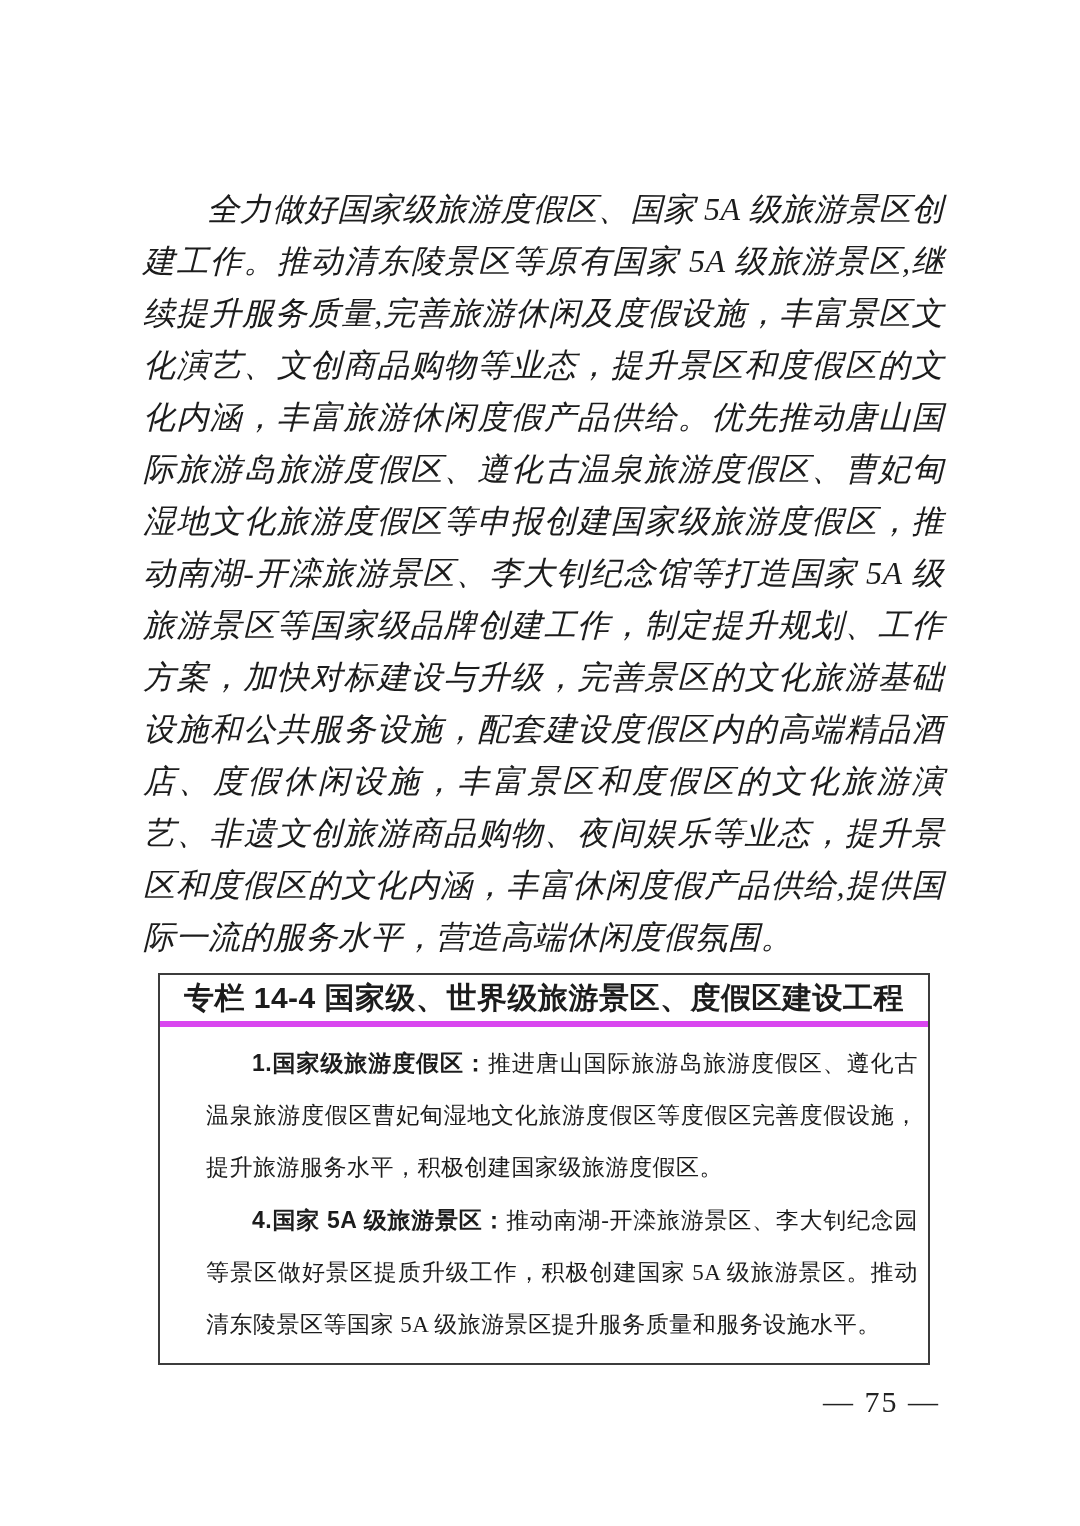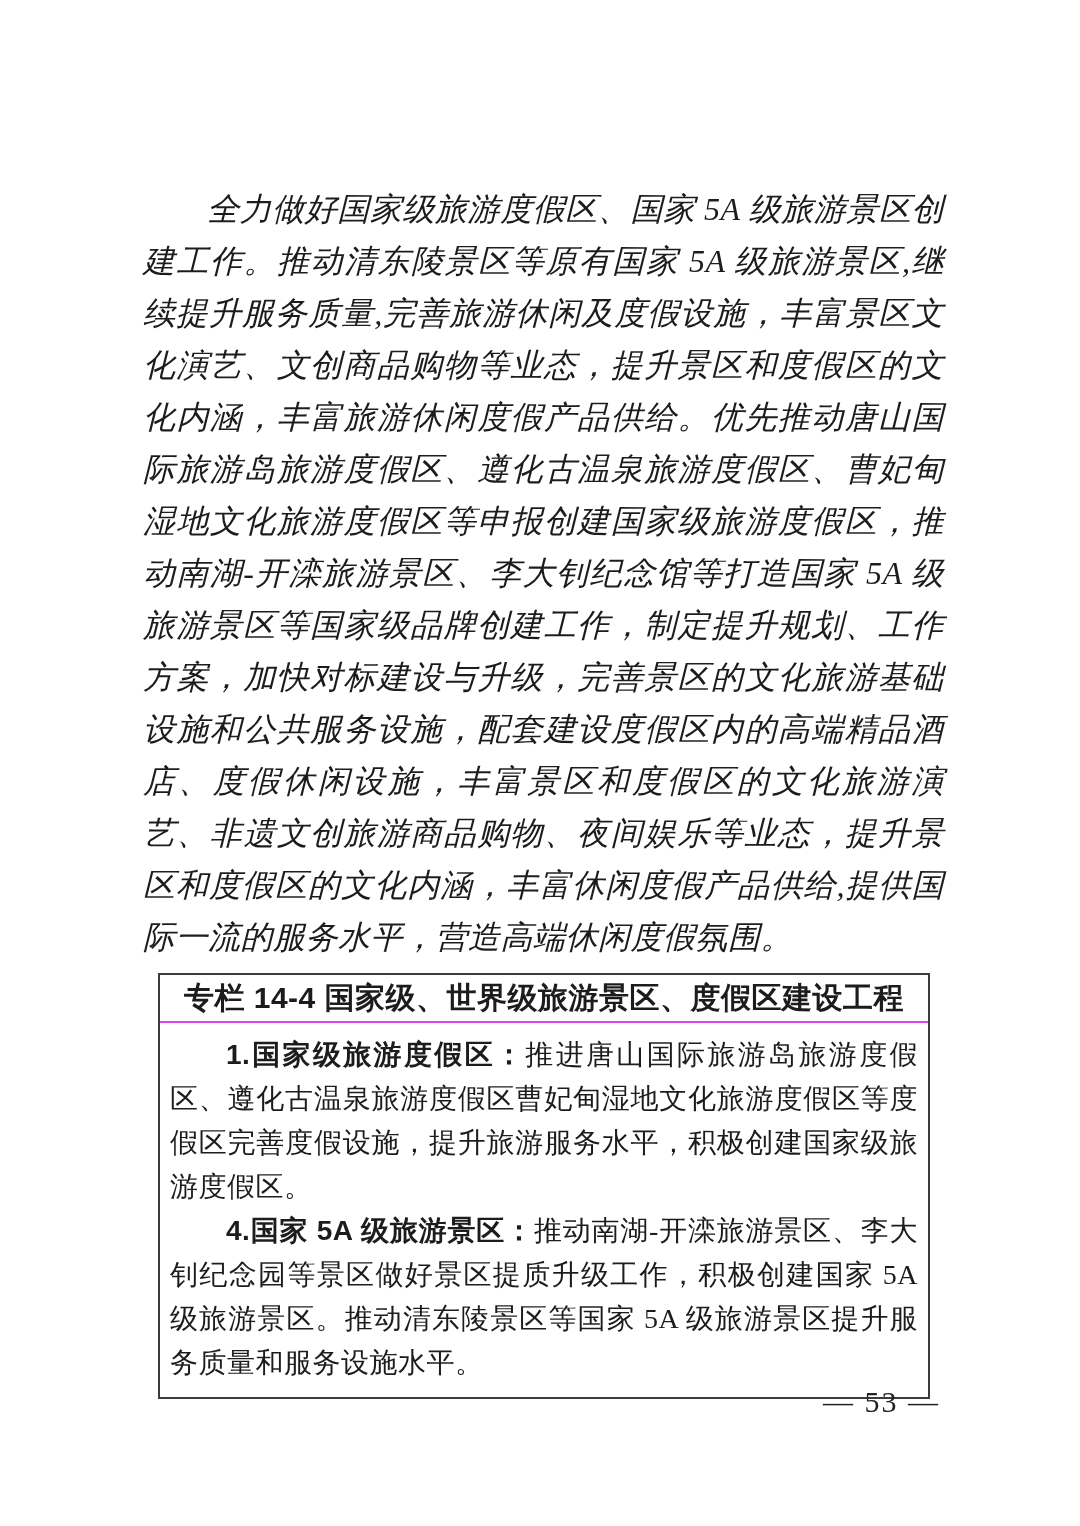--- a/index.html
+++ b/index.html
@@ -40,33 +40,34 @@
     margin: 10px 14px 0 15px;
     border: 2px solid #3c3c3c;
     background: #ffffff;
   }
   .box-title {
     font-family: "Liberation Sans", "DejaVu Sans", sans-serif;
     font-weight: bold;
     font-size: 30px;
     line-height: 46px;
     text-align: center;
-    border-bottom: 2px solid #d946ef;
+    border-bottom: 6px solid #d946ef;
     letter-spacing: 0.5px;
   }
   .box-body {
     padding: 10px 10px 12px 10px;
   }
   .box-para {
-    font-size: 28px;
-    line-height: 44px;
+    font-size: 23px;
+    line-height: 52px;
     text-align: justify;
     text-justify: inter-ideograph;
     text-indent: 2em;
     letter-spacing: 0.5px;
+    margin-left: 36px;
   }
   .box-label {
     font-family: "Liberation Sans", "DejaVu Sans", sans-serif;
     font-weight: bold;
   }
   .page-number {
     position: absolute;
     top: 1385px;
     right: 140px;
     font-size: 30px;
@@ -87,14 +88,14 @@
     <div class="box-title">专栏 14-4 国家级、世界级旅游景区、度假区建设工程</div>
     <div class="box-body">
       <p class="box-para"><span class="box-label">1.国家级旅游度假区：</span><span>推进唐山国际旅游岛旅游度假区、遵化古温泉旅游度假区曹妃甸湿地文化旅游度假区等度假区完善度假设施，提升旅游服务水平，积极创建国家级旅游度假区。</span></p>
       <p class="box-para"><span class="box-label">4.国家 5A 级旅游景区：</span><span>推动南湖-开滦旅游景区、李大钊纪念园等景区做好景区提质升级工作，积极创建国家 5A 级旅游景区。推动清东陵景区等国家 5A 级旅游景区提升服务质量和服务设施水平。</span></p>
     </div>
   </div>
 
 </div>
 
 <div class="page-number">
-  <span>— 53 —</span>
+  <span>— 75 —</span>
 </div>
 
 </body></html>

